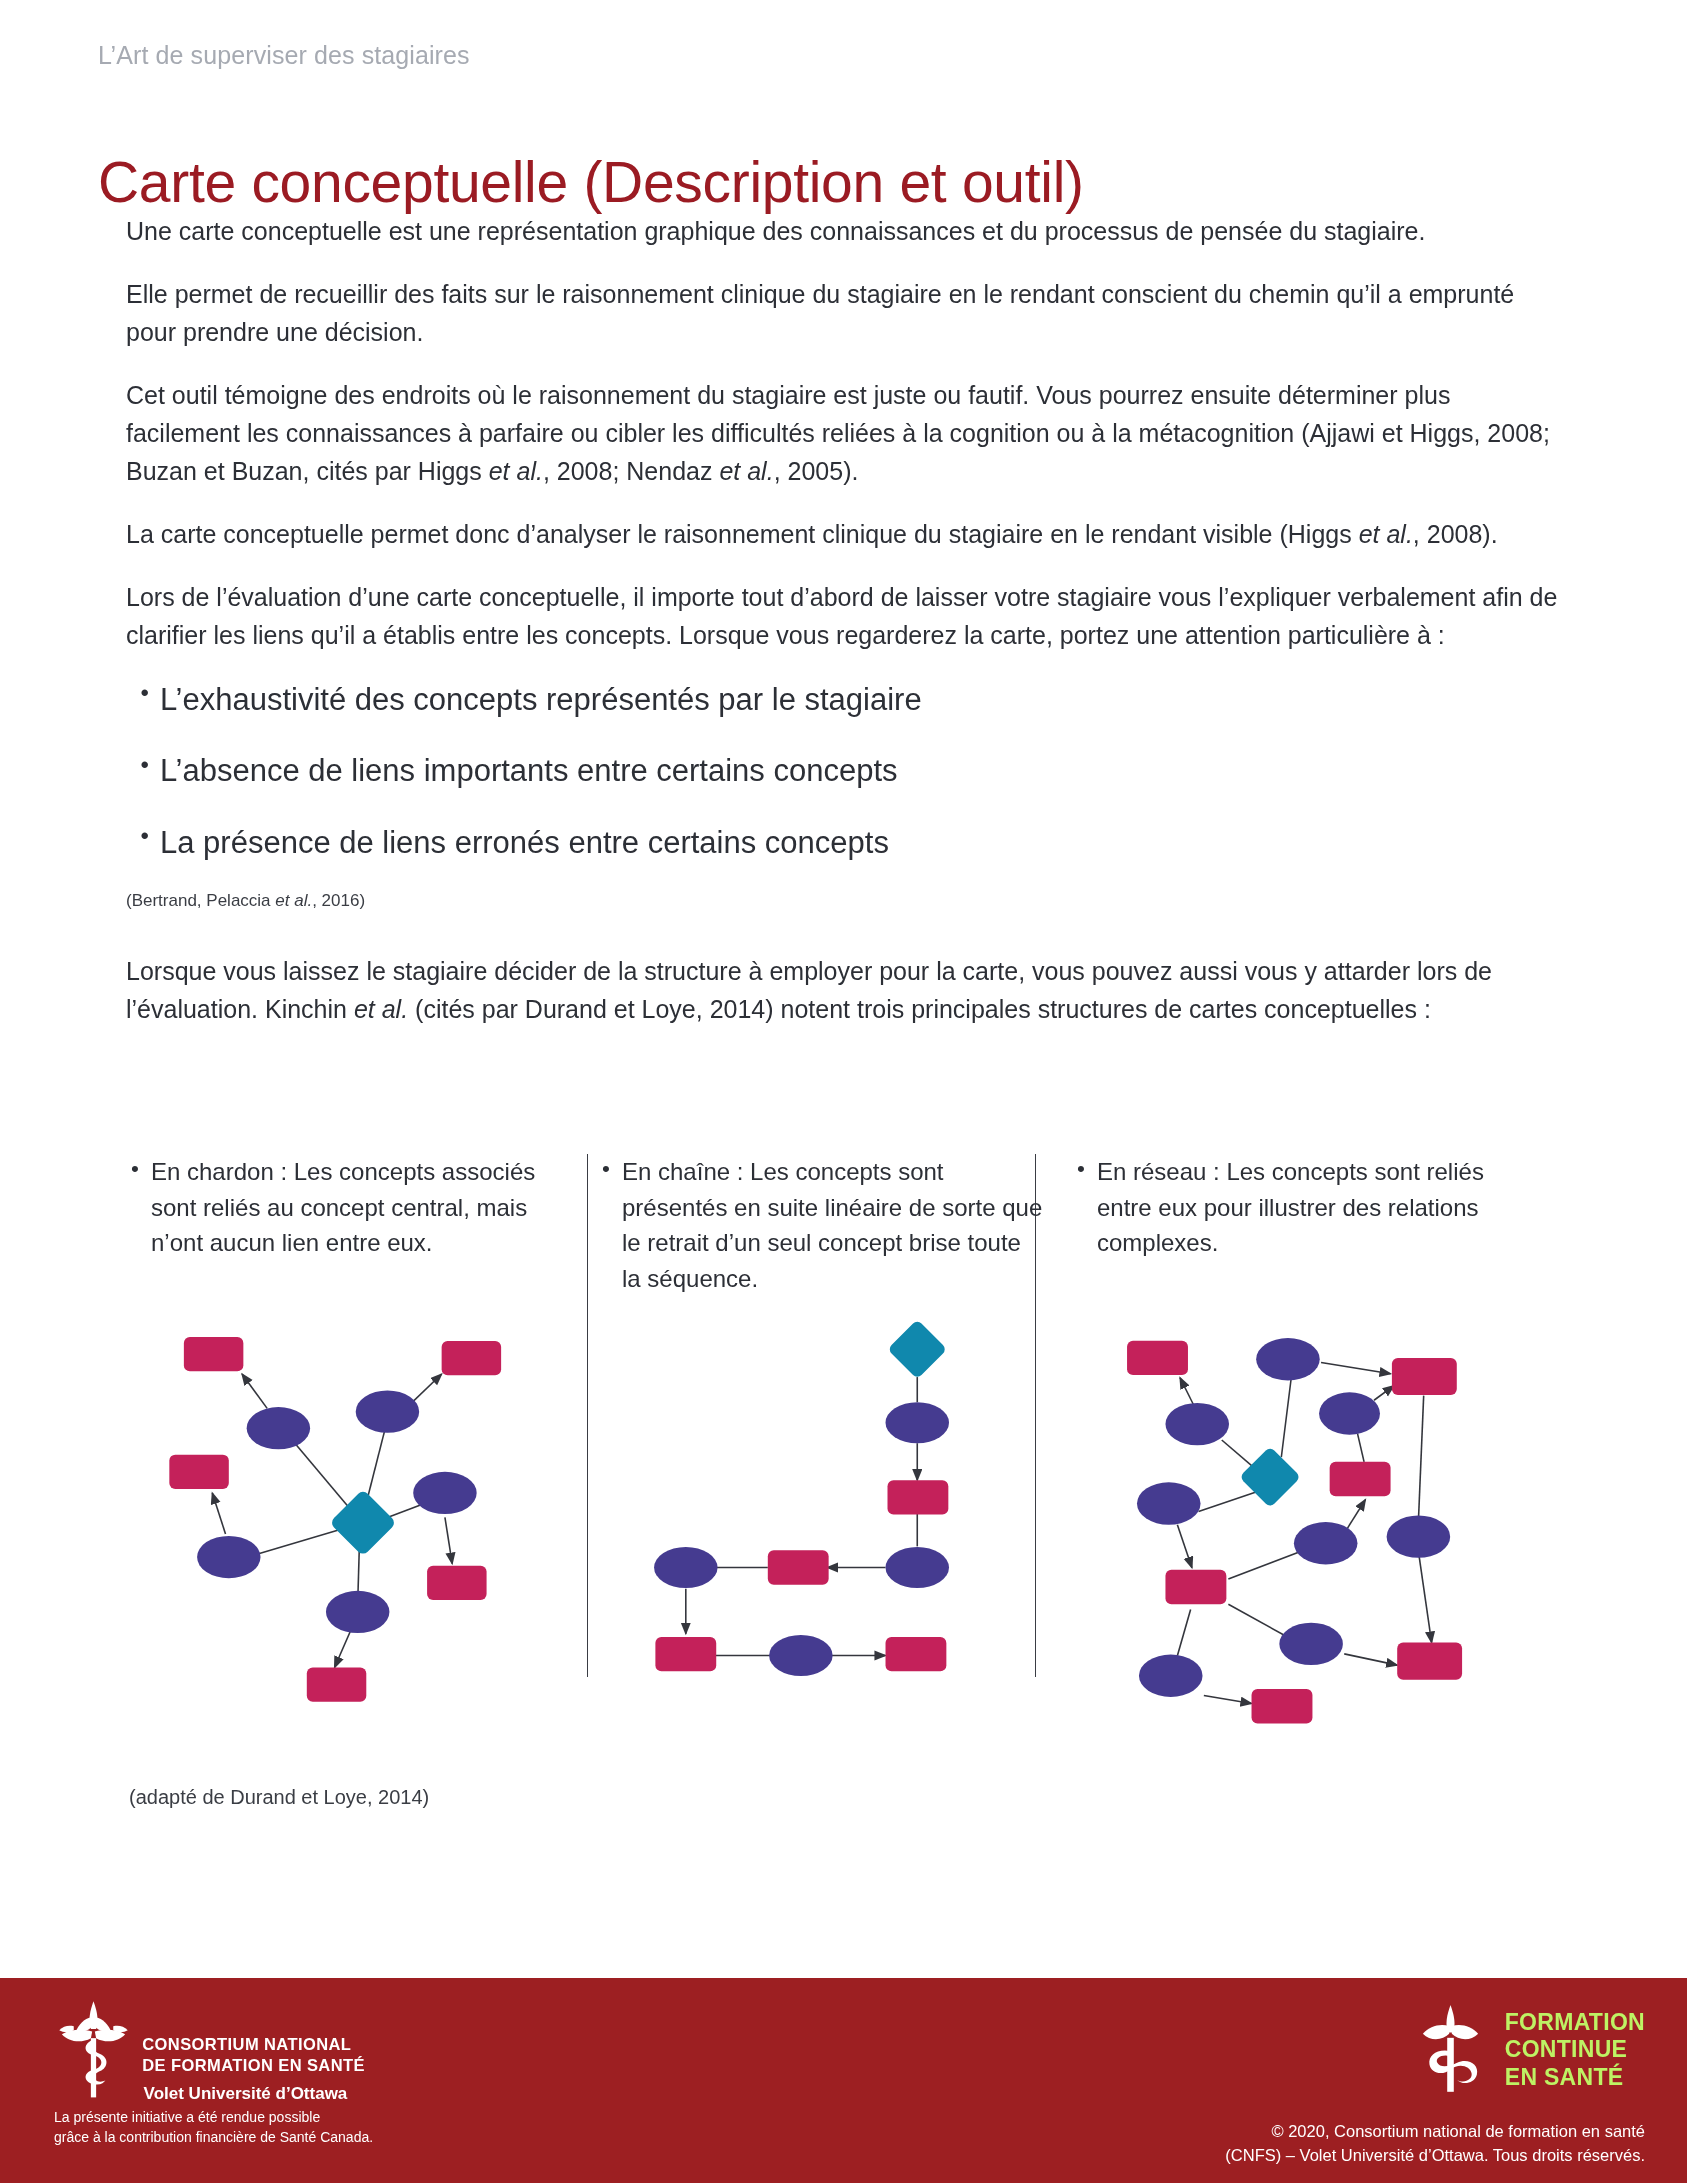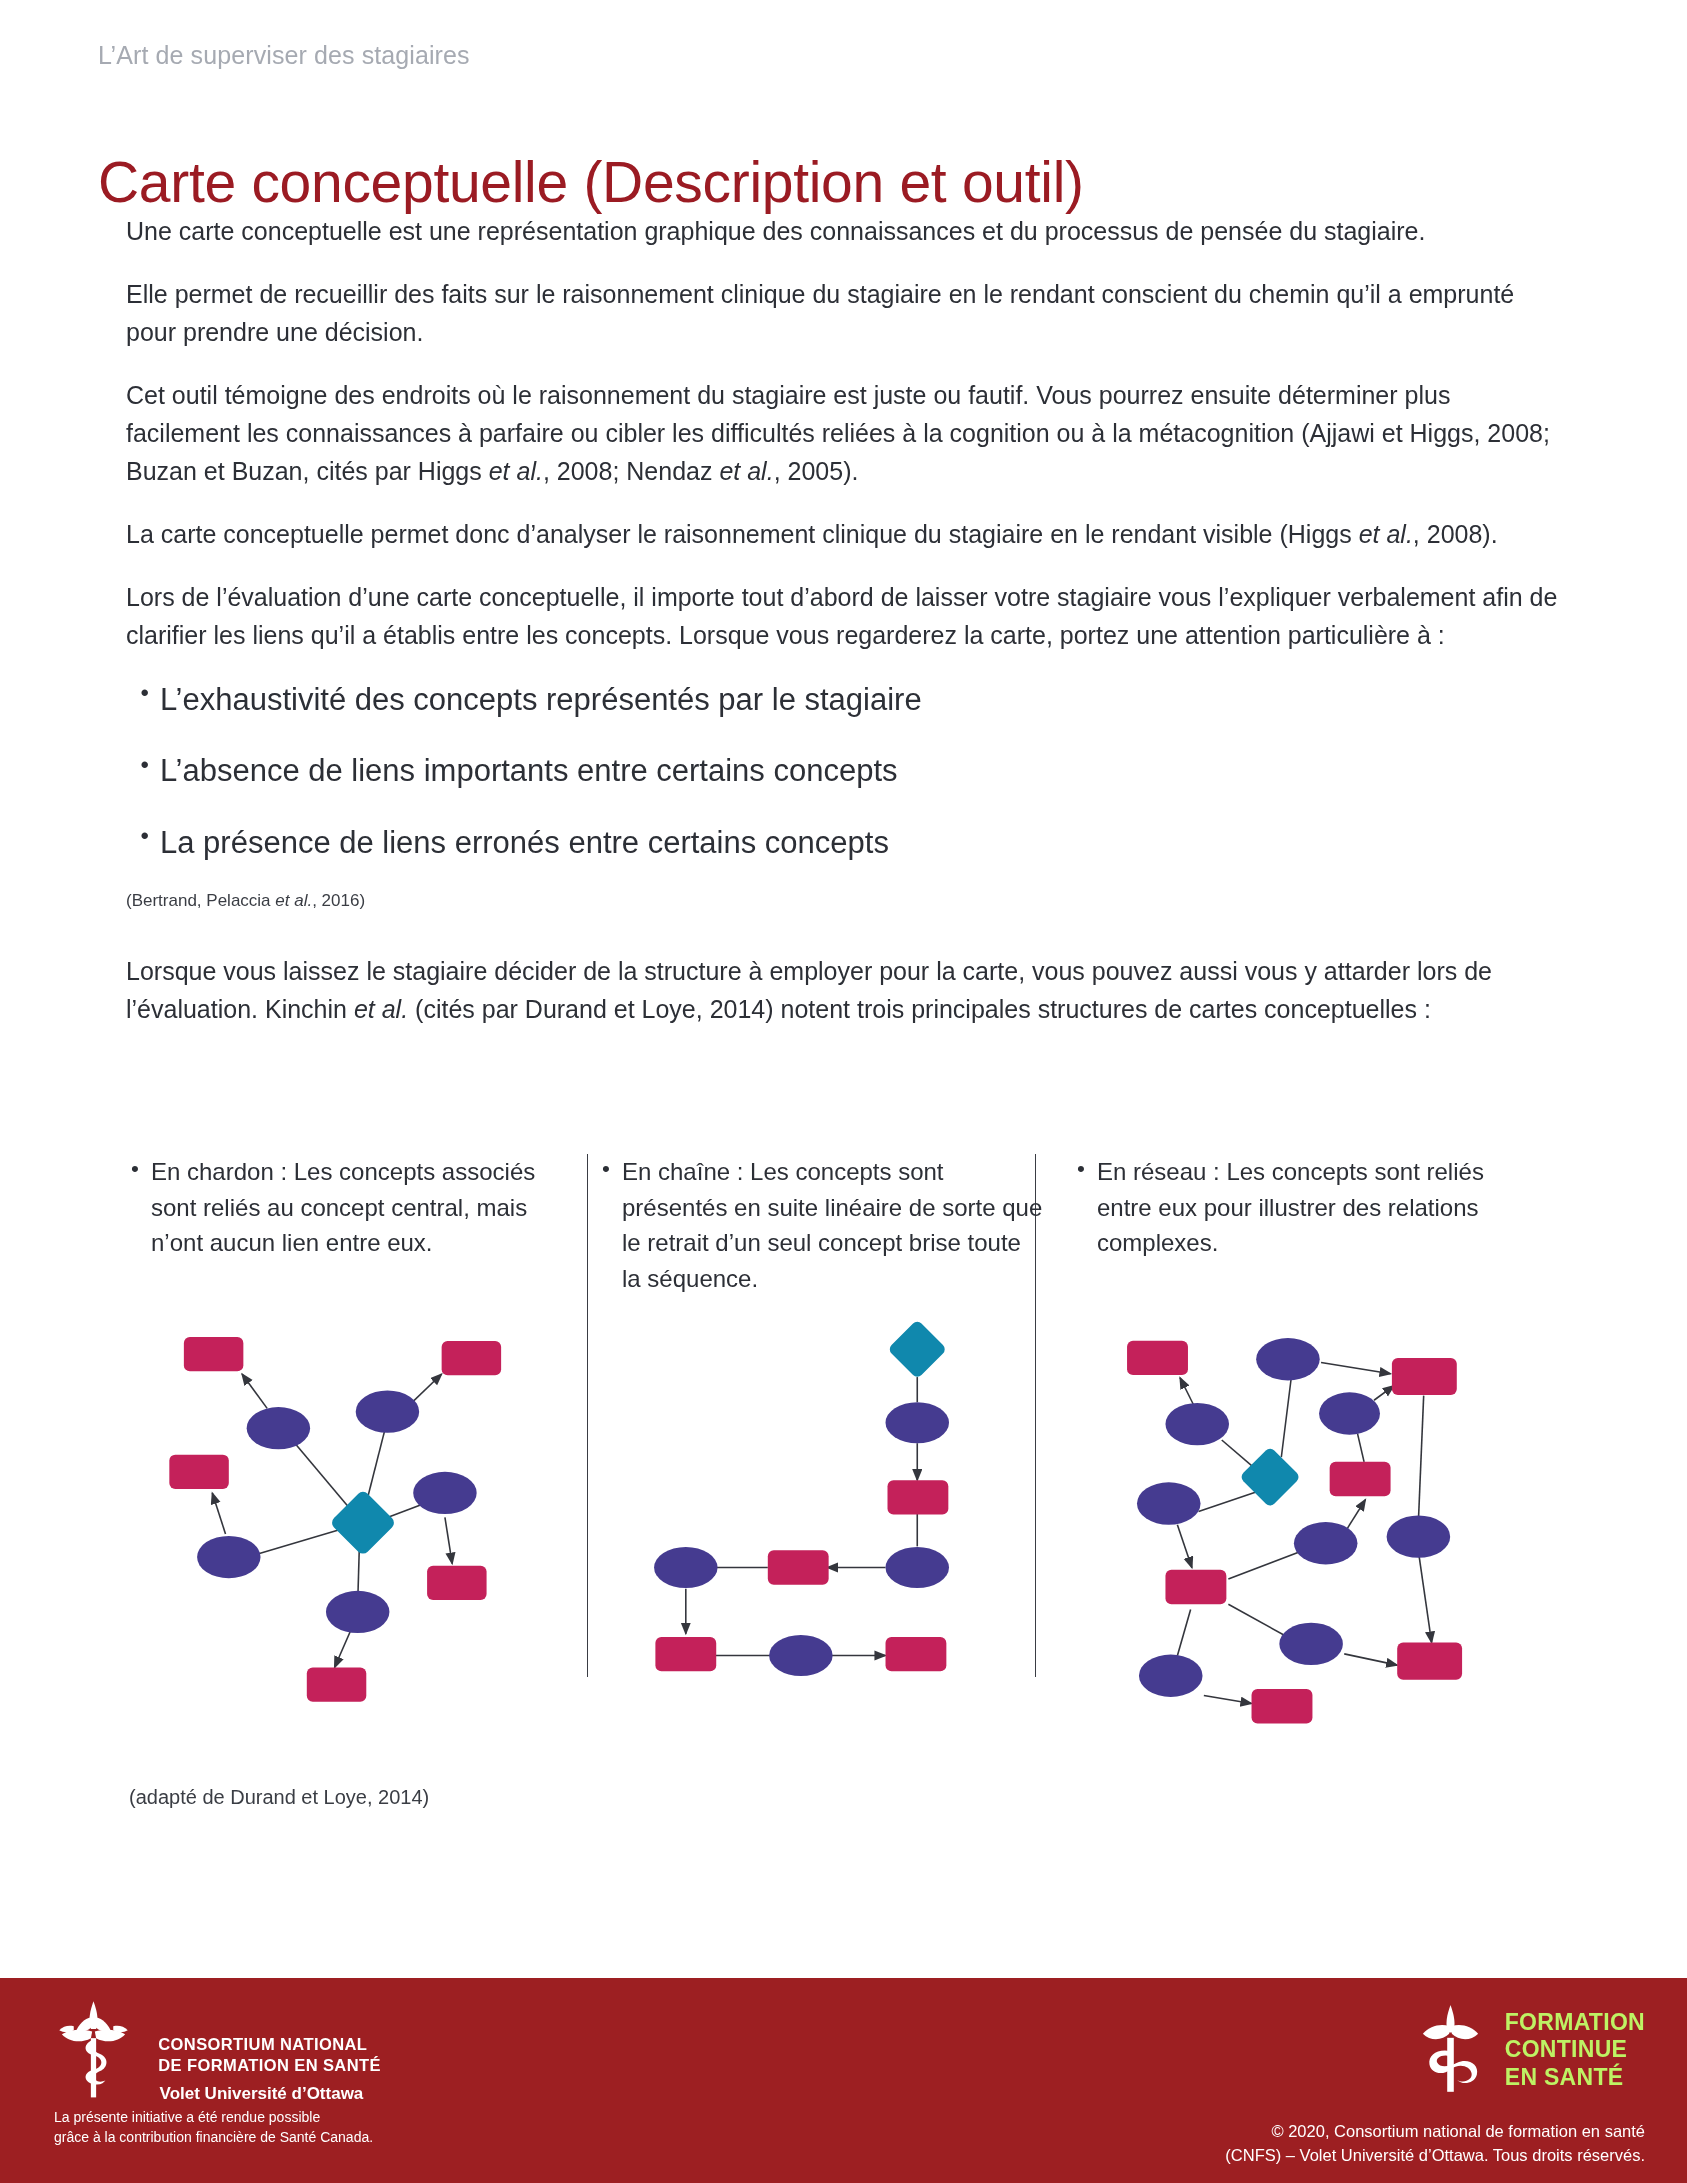--- a/index.html
+++ b/index.html
@@ -83,21 +83,21 @@
   }
 
   
   .footer {
     position:absolute; left:0; top:1978px;
     width:1687px; height:205px;
     background:#9d1f22;
   }
   .footer-left {
     position:absolute; left:54px; top:18.5px;
-    display:flex; align-items:flex-start;gap:16px;
+    display:flex; align-items:flex-start;
   }
   .cnfs-name {
     margin-left:9.3px; margin-top:37px;
     color:#ffffff;
   }
   .cnfs-line1, .cnfs-line2 {
     font-size:16.5px; font-weight:700; letter-spacing:0.4px; line-height:1.3;
   }
   .cnfs-volet {
     font-size:17px; font-weight:700; margin-top:8px; margin-left:1.3px;

